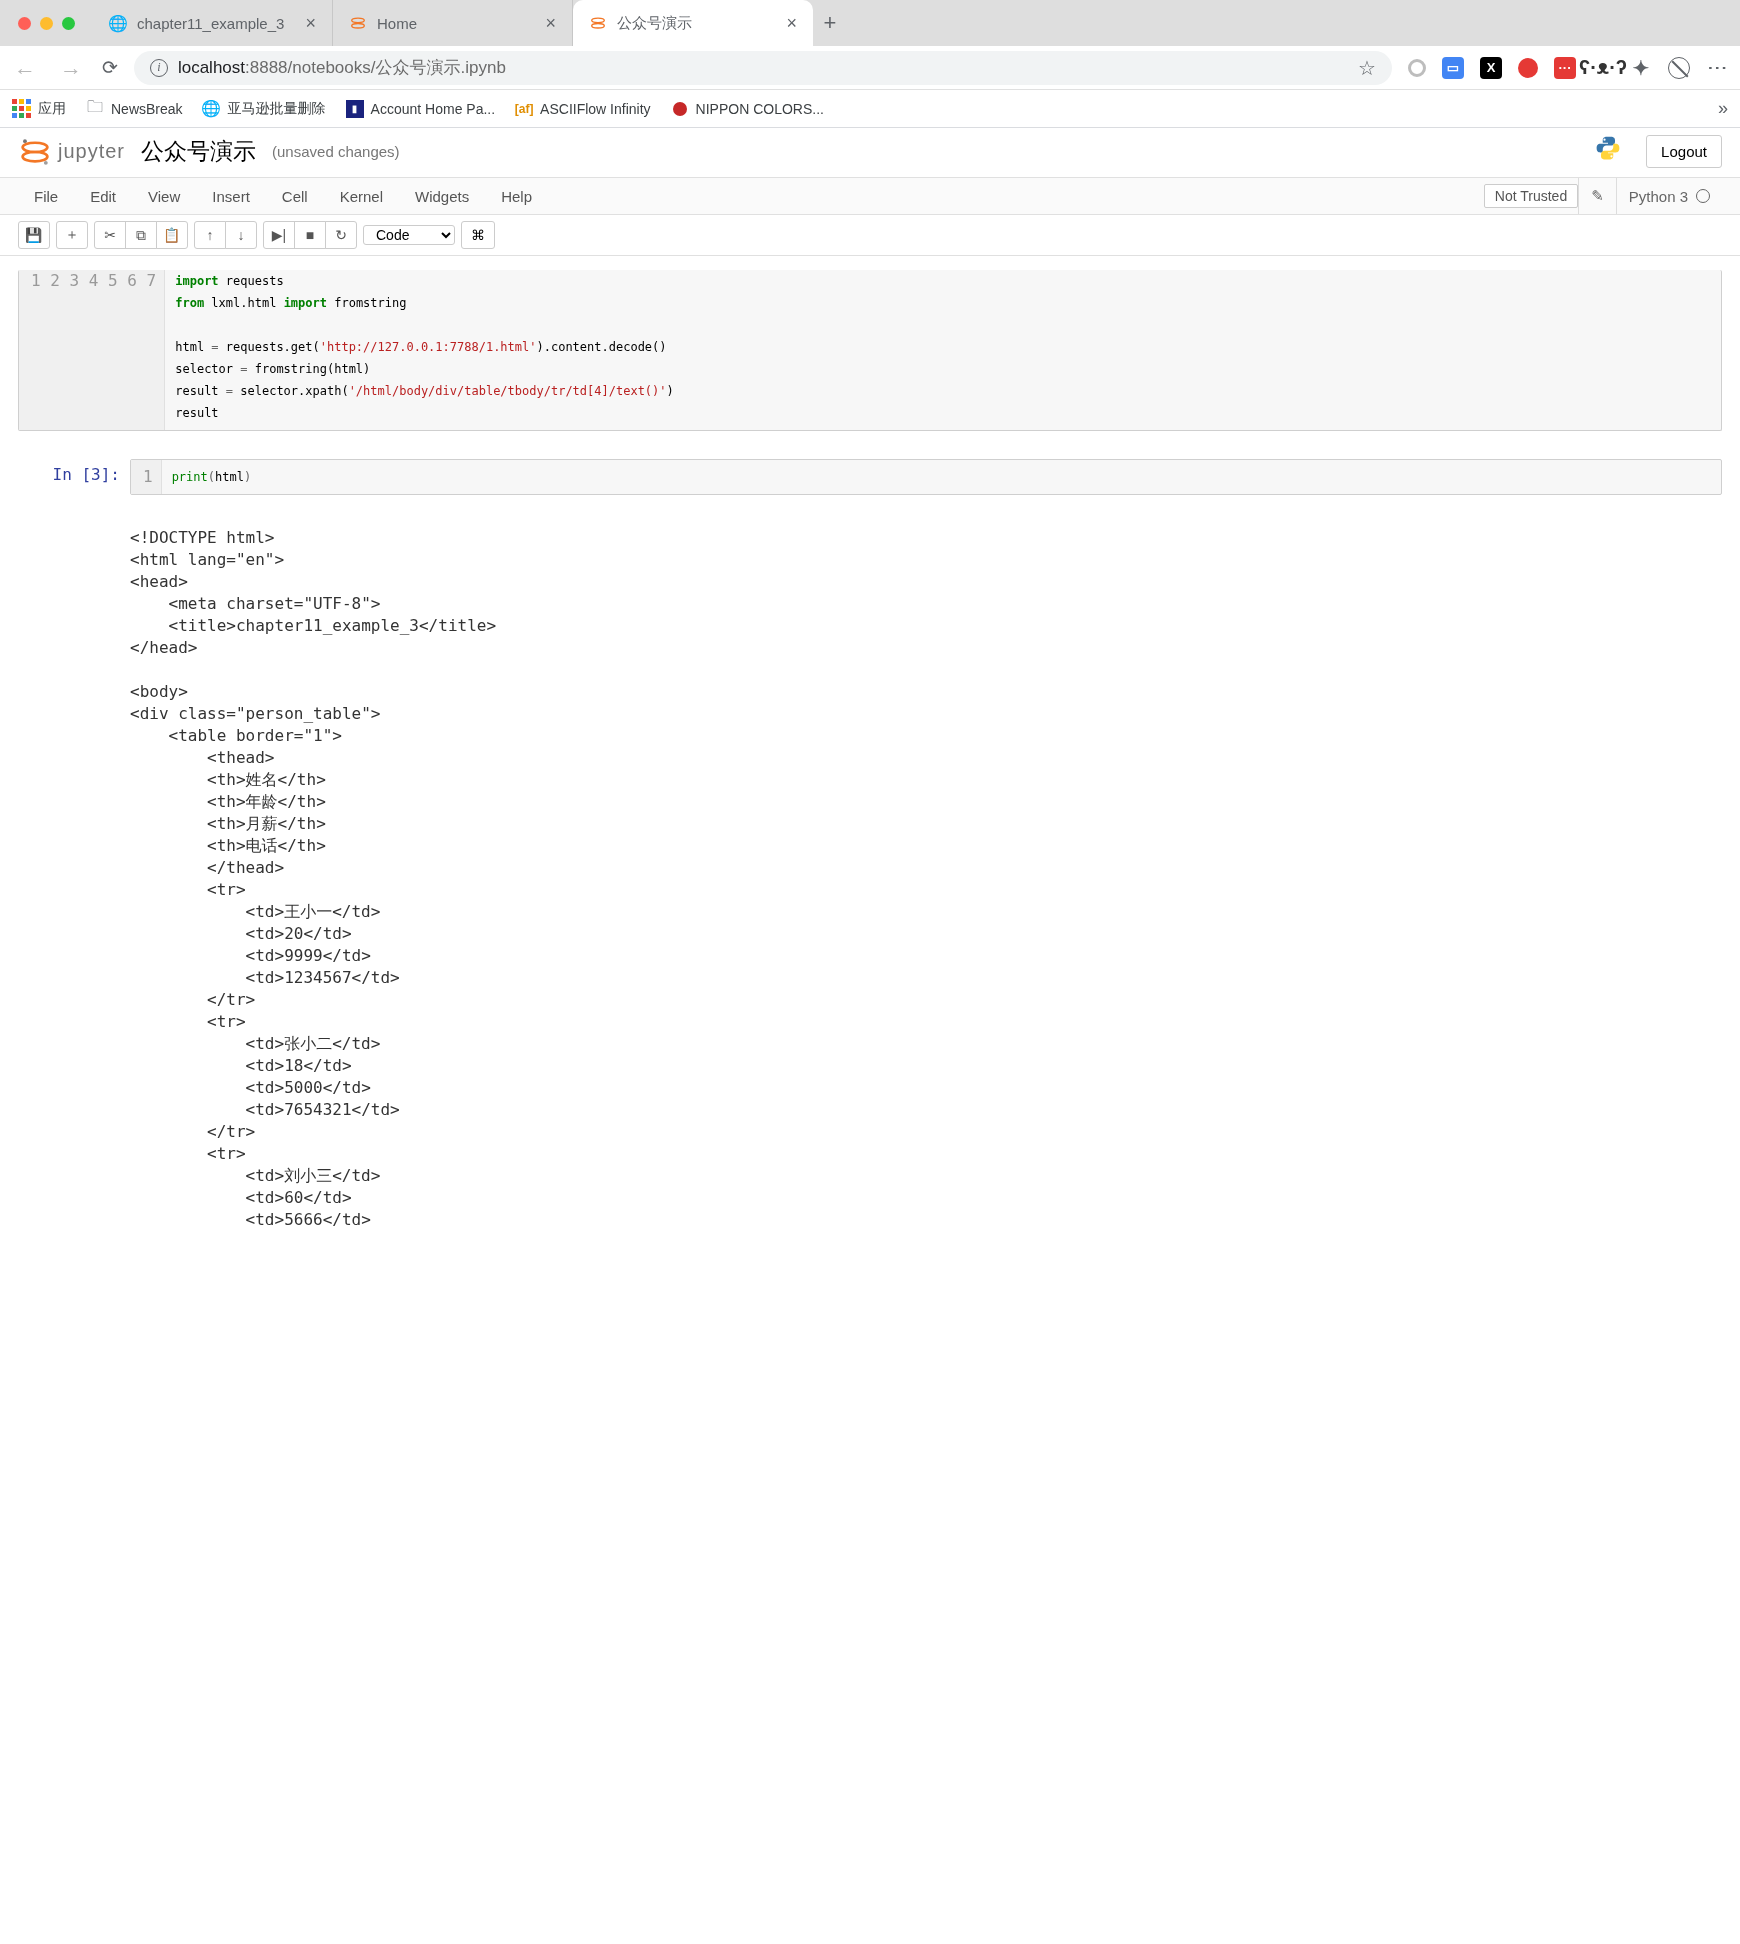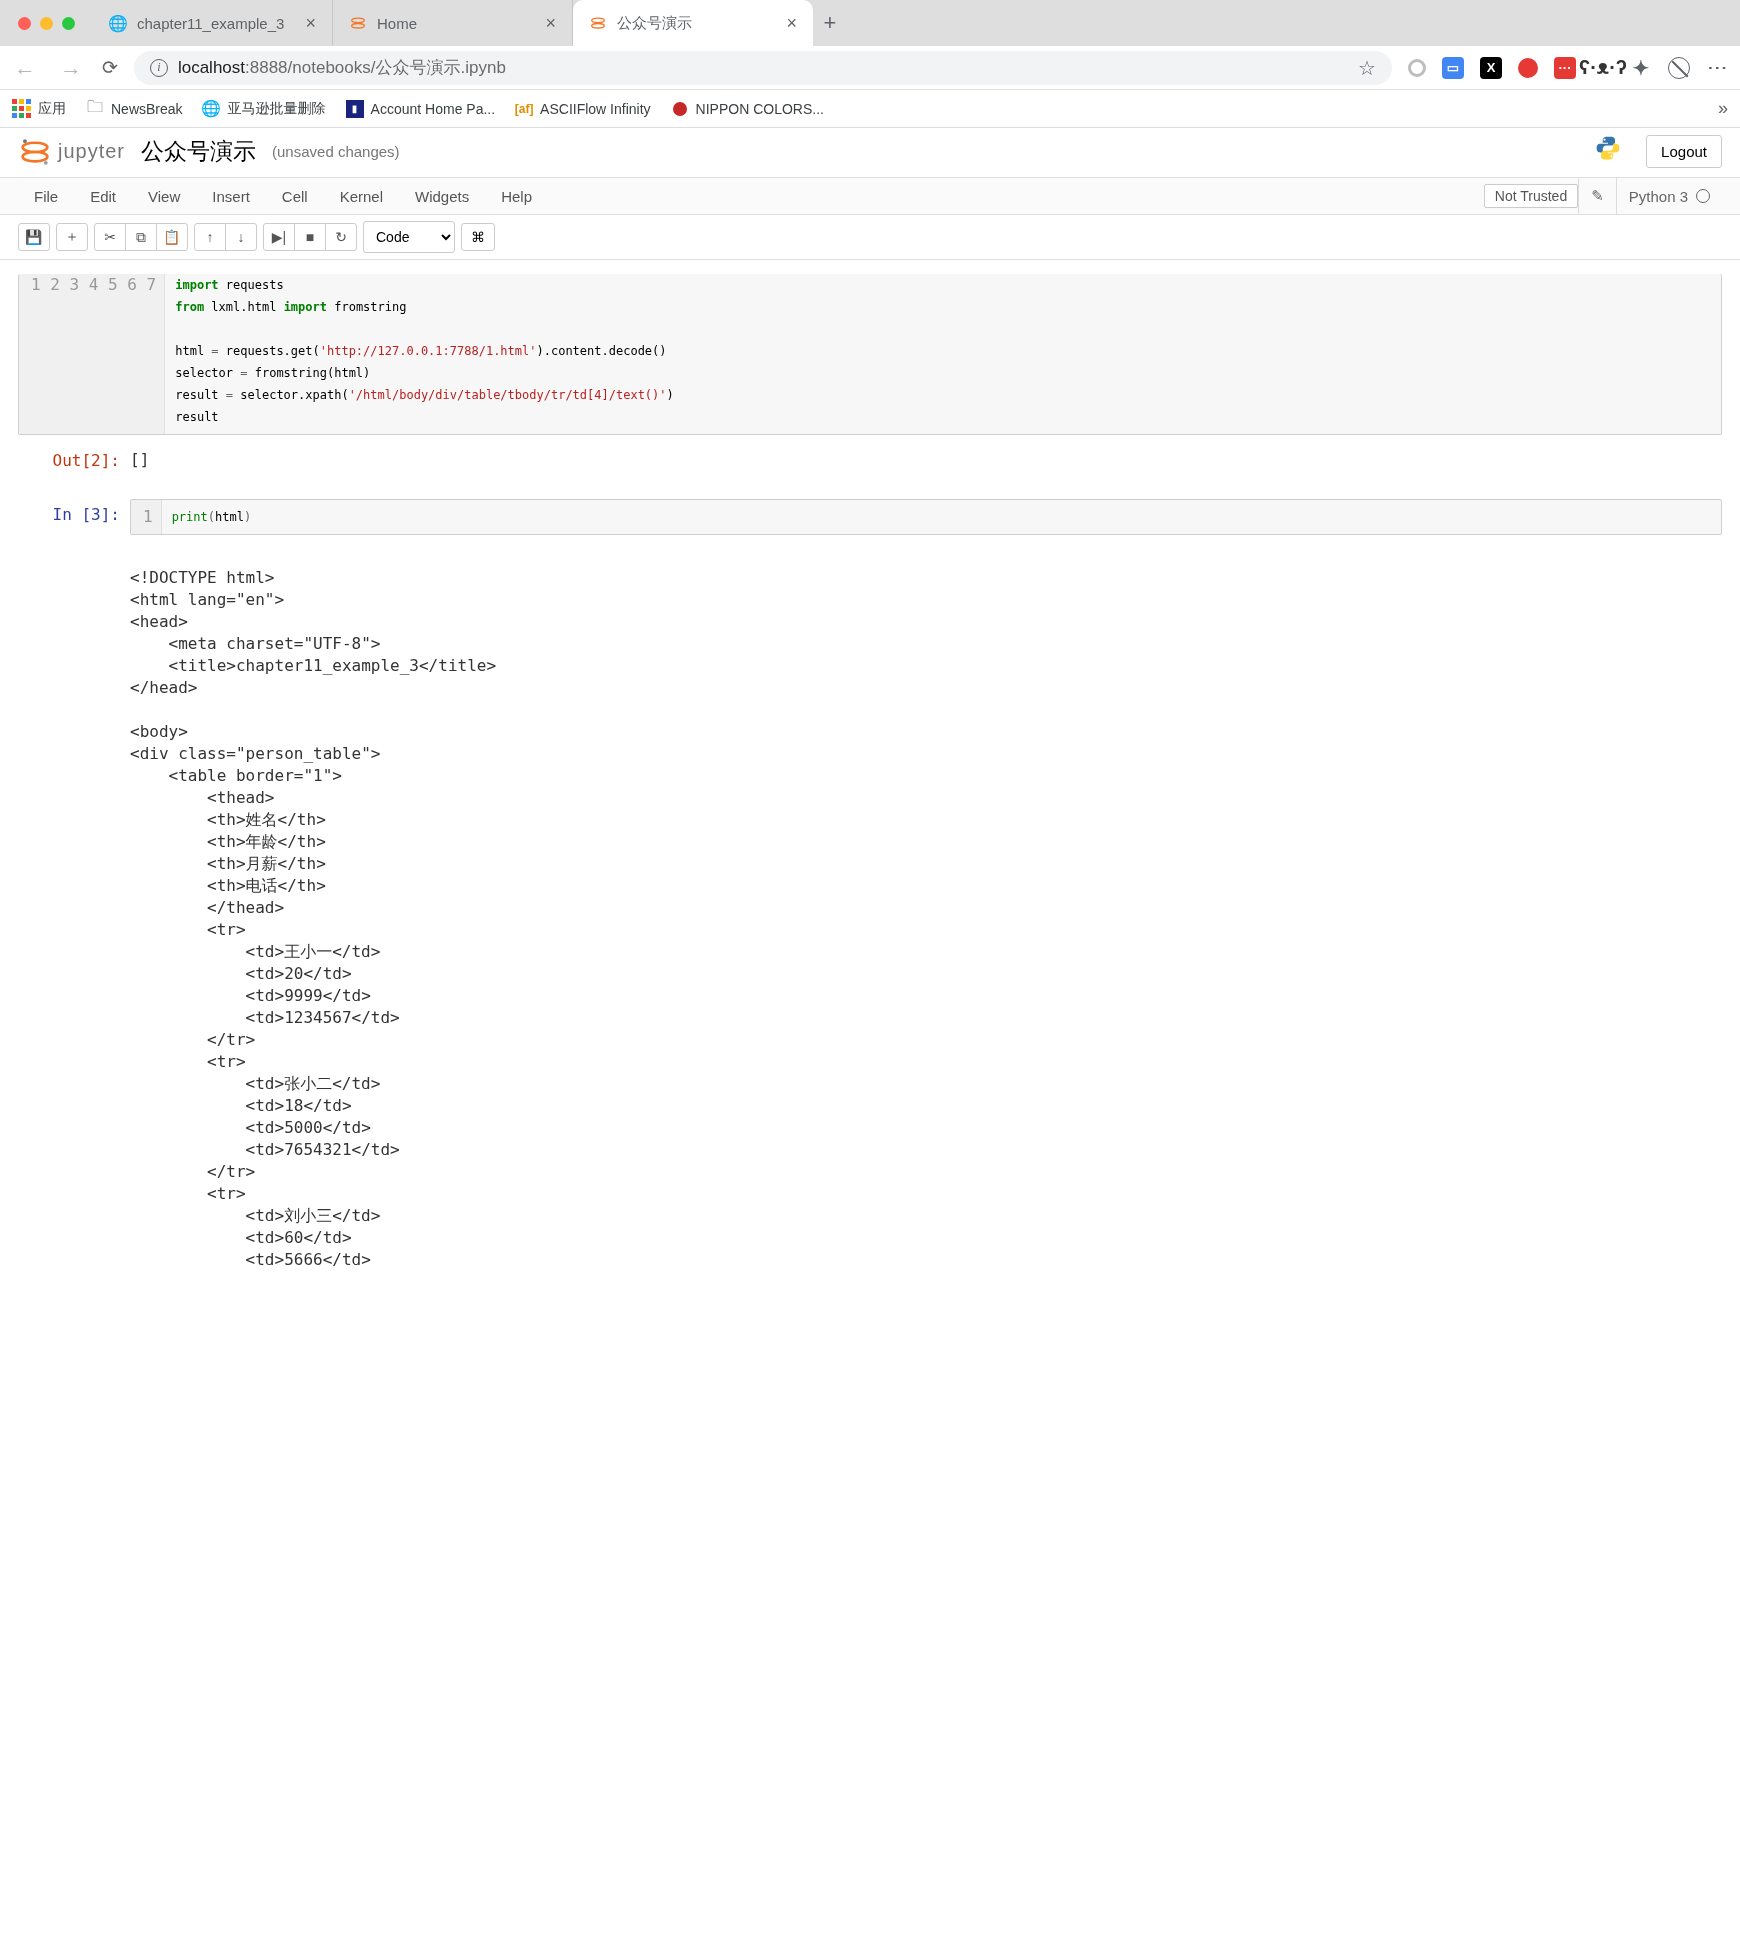--- a/index.html
+++ b/index.html
@@ -66,21 +66,21 @@
   .trusted { margin-left:auto; border:1px solid #ccc; padding:3px 10px; background:#fff; border-radius:2px; font-size:14px; }
   .edit-icn, .kernel-name { border-left:1px solid #ddd; padding:0 12px; height:100%; display:flex; align-items:center; gap:8px; color:#666; }
   .hollow-circle { width:14px; height:14px; border:1.5px solid #666; border-radius:50%; }
 
   .jp-toolbar { display:flex; align-items:center; padding:6px 18px; gap:6px; border-bottom:1px solid #e0e0e0; }
   .tb-btn { border:1px solid #ccc; background:#fff; width:32px; height:28px; border-radius:3px; display:inline-flex; align-items:center; justify-content:center; font-size:14px; color:#555; }
   .tb-group { display:flex; gap:0; }
   .tb-group .tb-btn { border-radius:0; margin-left:-1px; }
   .tb-group .tb-btn:first-child { border-radius:3px 0 0 3px; margin-left:0; }
   .tb-group .tb-btn:last-child { border-radius:0 3px 3px 0; }
-  .cell-type-select { border:1px solid #ccc; height:32px; padding:0 28px 0 8px; font-size:14px; border-radius:3px; background:#fff; }
+  .cell-type-select { border:1px solid #ccc; height:20px; padding:0 28px 0 8px; font-size:14px; border-radius:3px; background:#fff; }
   .cmd-palette { border:1px solid #ccc; background:#fff; width:34px; height:28px; border-radius:3px; display:inline-flex; align-items:center; justify-content:center; font-size:14px; }
 
   
   .notebook { padding:8px 18px 30px 18px; }
   .cell { display:flex; margin-top:6px; }
   .prompt { width:112px; flex:0 0 112px; text-align:right; padding:6px 10px 0 0; font-family:"SF Mono",Menlo,Consolas,monospace; font-size:16px; }
   .prompt.in { color:#303f9f; }
   .prompt.out { color:#bf360c; }
   .code-area { flex:1; border:1px solid #cfcfcf; background:#f7f7f7; border-radius:2px; display:flex; }
   .gutter { background:#f0f0f0; border-right:1px solid #e0e0e0; padding:6px 8px 6px 12px; text-align:right; font-family:"SF Mono",Menlo,Consolas,monospace; font-size:16px; color:#999; line-height:22px; }
@@ -276,24 +276,20 @@
         <div class="code" id="code1"><span class="kw">import</span><span class="nm"> requests</span>
 <span class="kw">from</span><span class="nm"> lxml.html </span><span class="kw">import</span><span class="nm"> fromstring</span>
 
 <span class="nm">html </span><span class="pn">=</span><span class="nm"> requests.get(</span><span class="str">'http://127.0.0.1:7788/1.html'</span><span class="nm">).content.decode()</span>
 <span class="nm">selector </span><span class="pn">=</span><span class="nm"> fromstring(html)</span>
 <span class="nm">result </span><span class="pn">=</span><span class="nm"> selector.xpath(</span><span class="str">'/html/body/div/table/tbody/tr/td[4]/text()'</span><span class="nm">)</span>
 <span class="nm">result</span></div>
       </div>
     </div>
 
-    <div class="cell" style="margin-top:10px;">
-      <div class="prompt out">Out[2]:</div>
-      <div class="out-area">[]</div>
-    </div>
 
     <div class="cell" style="margin-top:28px;">
       <div class="prompt in">In [3]:</div>
       <div class="code-area">
         <div class="gutter" id="g2">1</div>
         <div class="code" id="code2"><span class="builtin">print</span><span class="pn">(</span><span class="nm">html</span><span class="pn">)</span></div>
       </div>
     </div>
 
     <div class="cell" style="margin-top:28px;">

